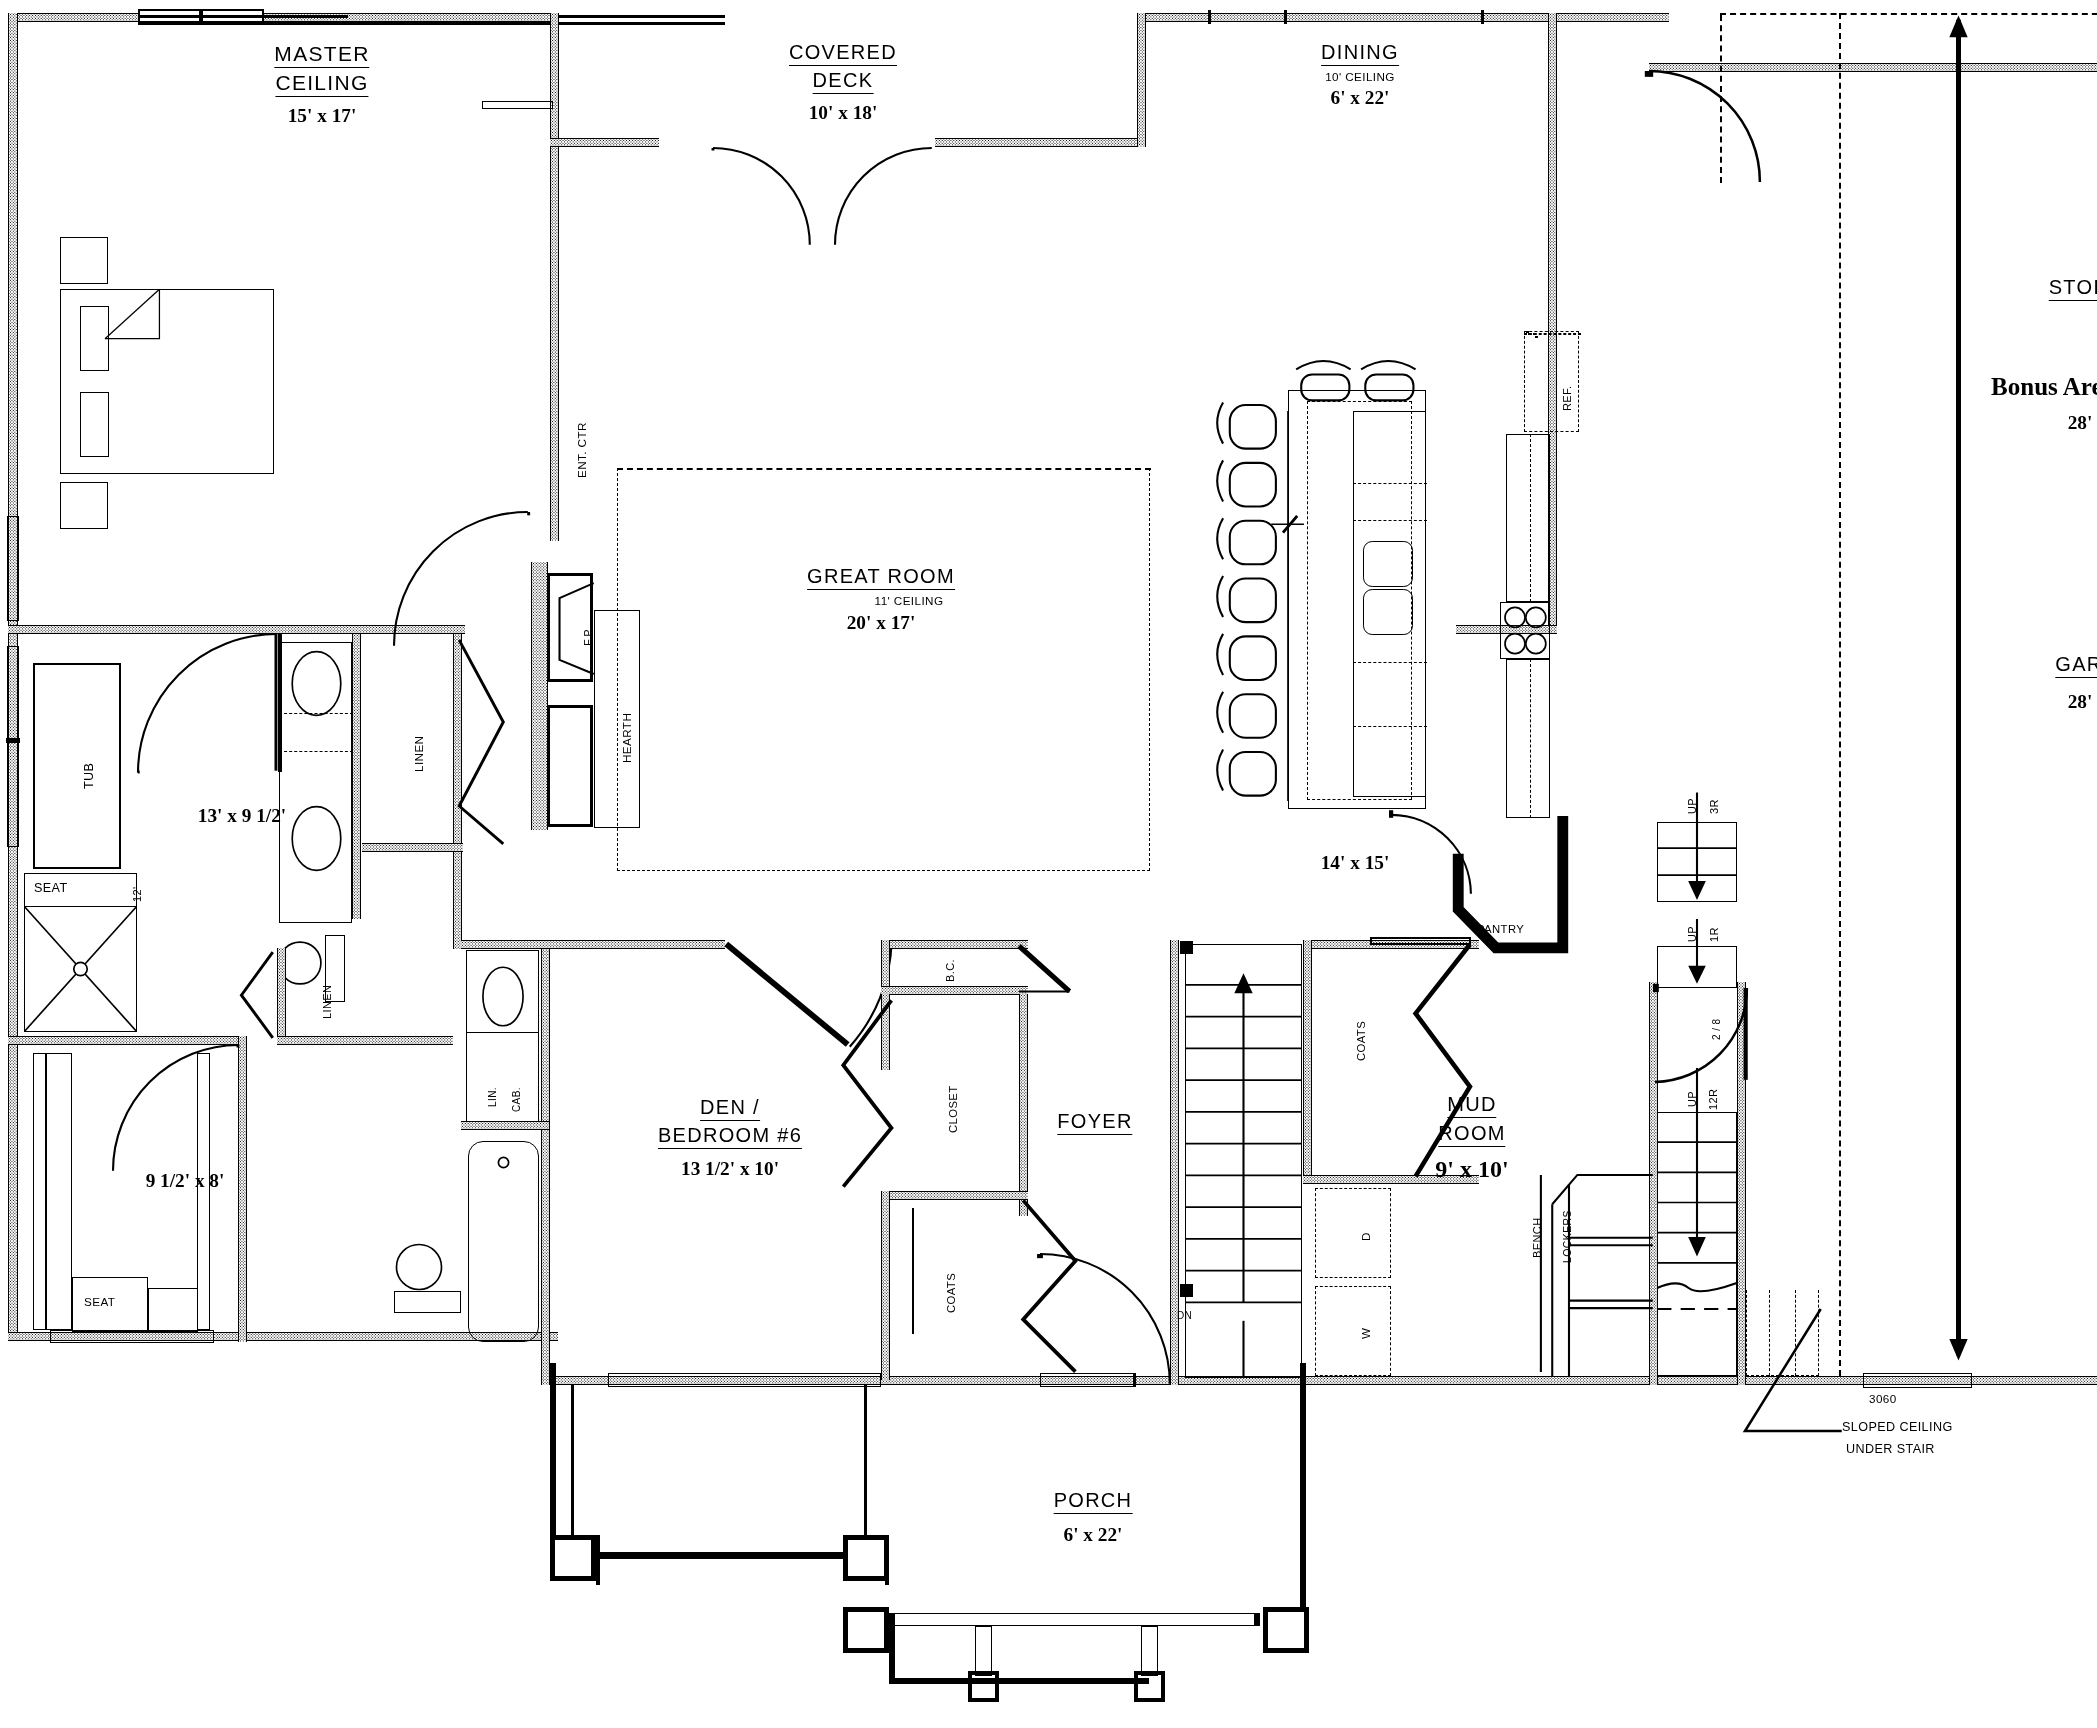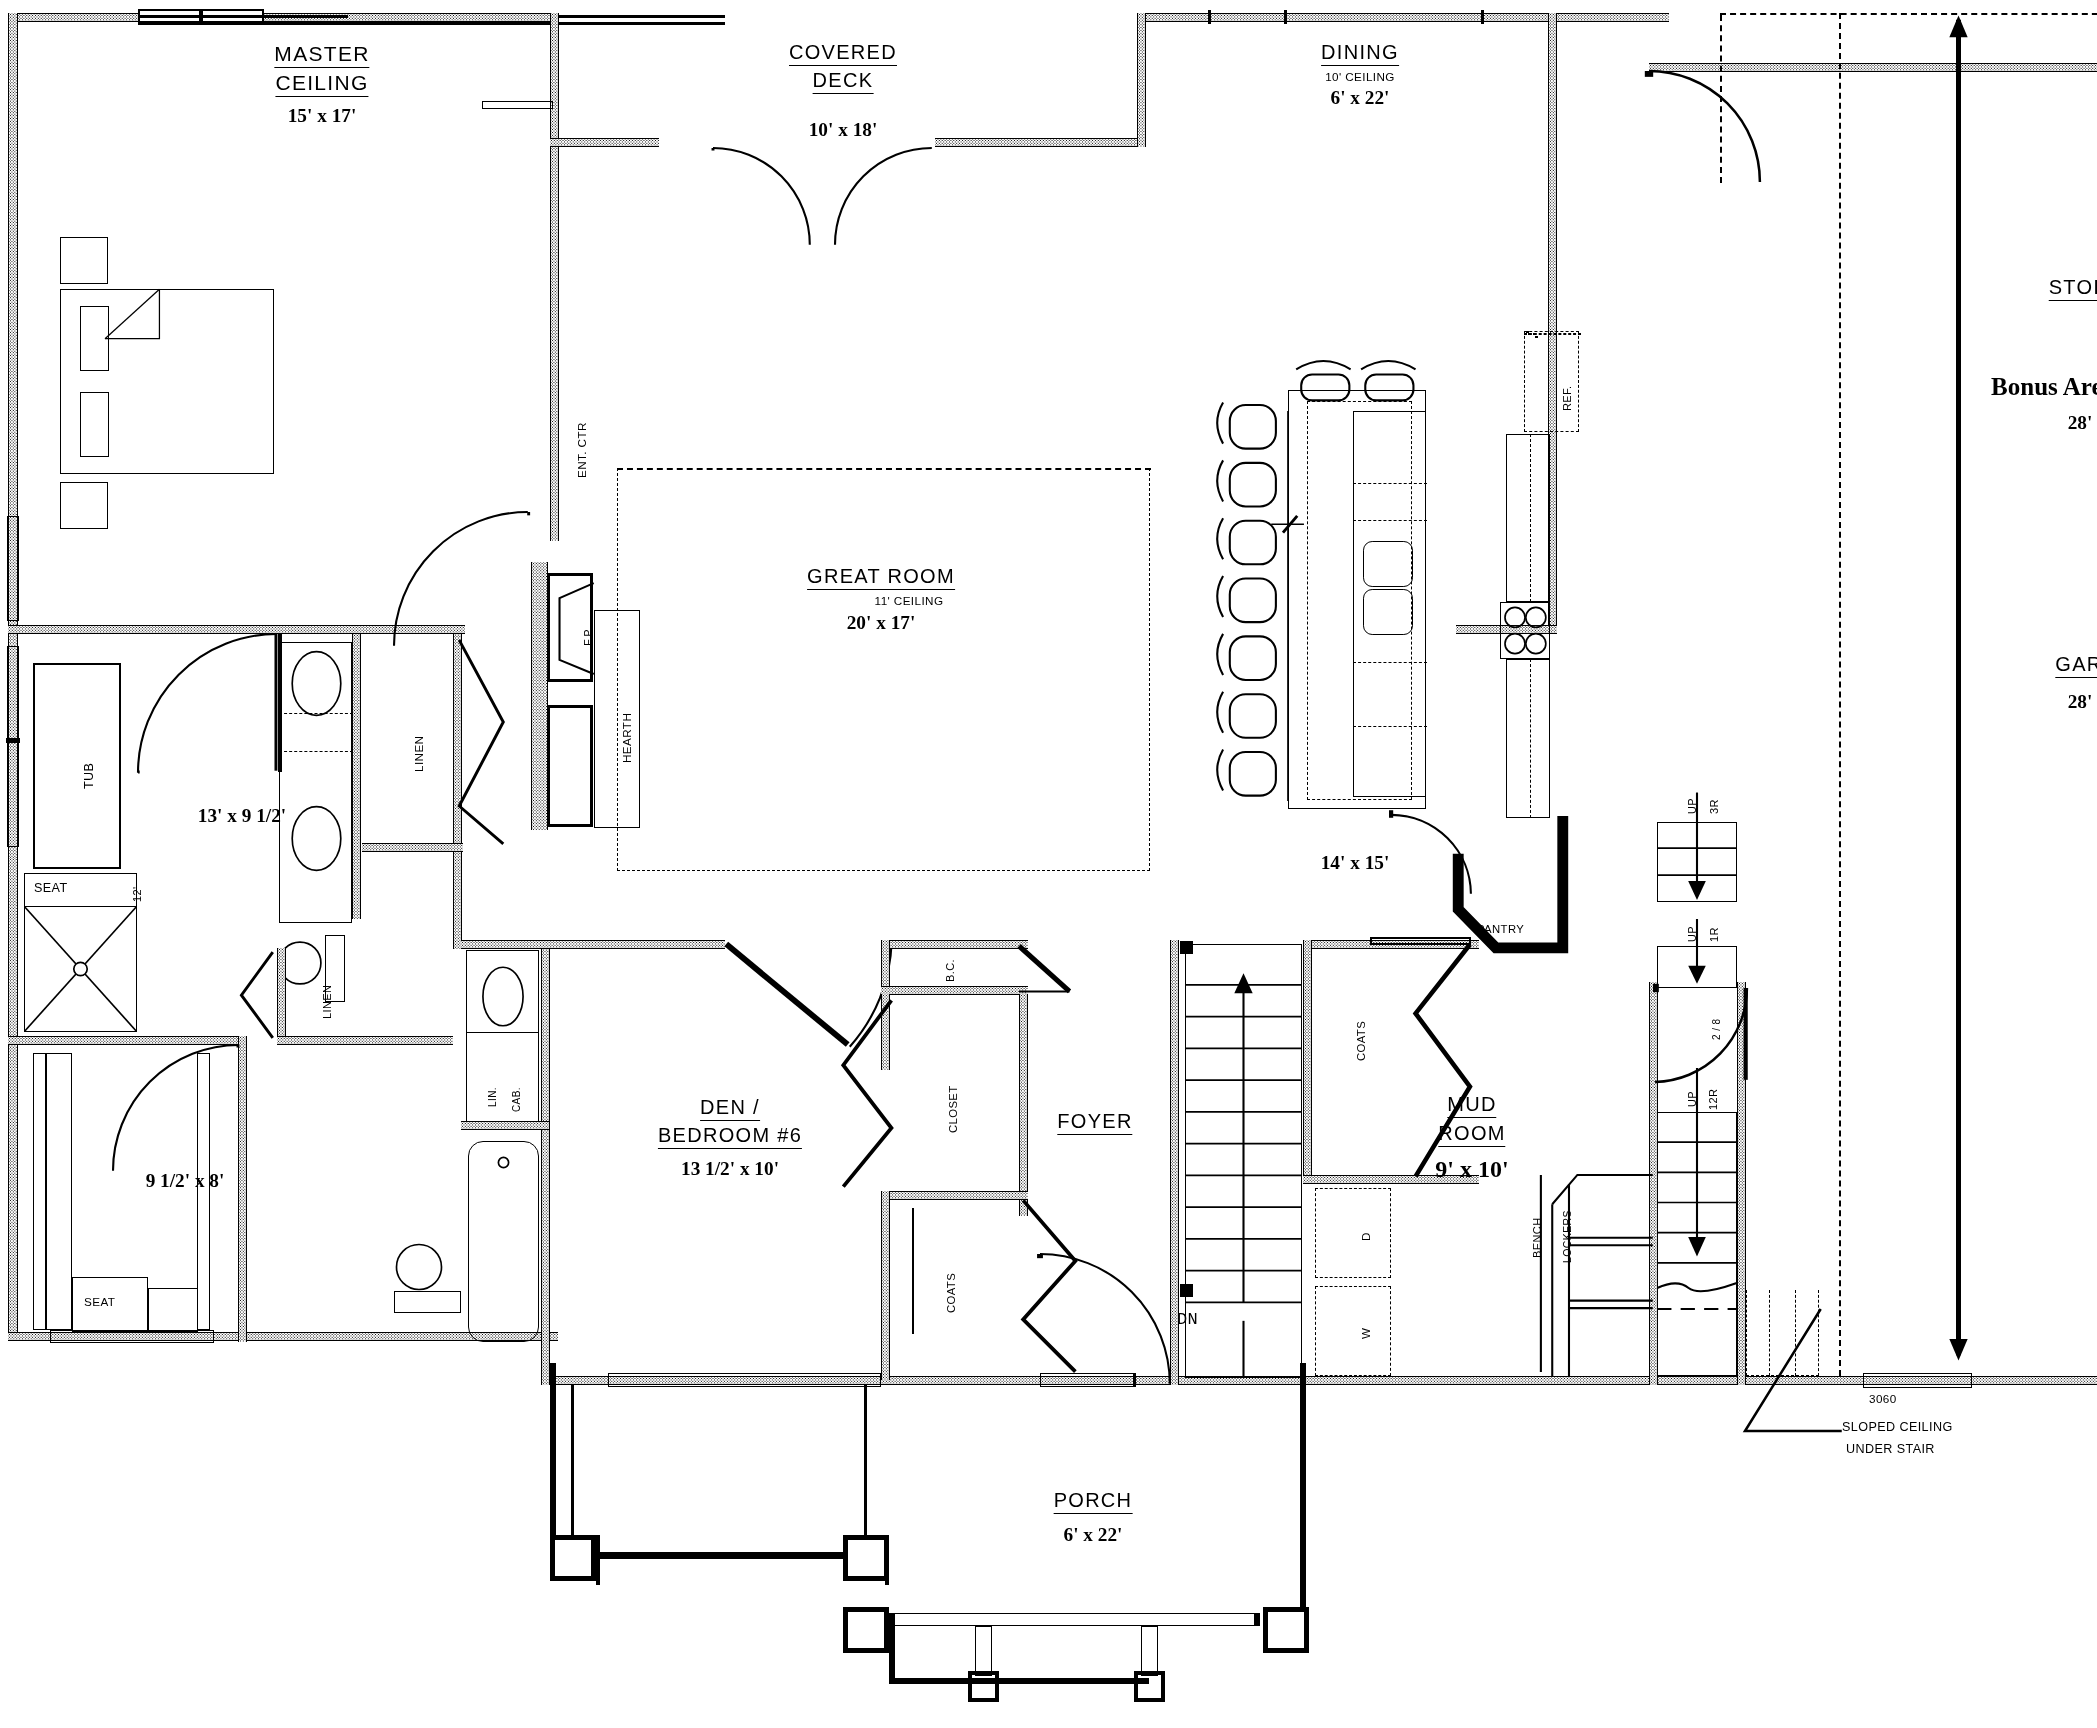--- a/index.html
+++ b/index.html
@@ -404,21 +404,21 @@
       <line x1="0" y1="704" x2="280" y2="704"></line>
       <line x1="0" y1="780" x2="280" y2="780"></line>
       <line x1="0" y1="856" x2="280" y2="856"></line>
     </g>
     <line x1="140" y1="110" x2="140" y2="856" stroke="#000" stroke-width="5"></line>
     <polygon points="140,68 118,116 162,116" fill="#000"></polygon>
     <line x1="140" y1="900" x2="140" y2="1035" stroke="#000" stroke-width="5"></line>
   </svg>
   <div class="w" style="left:1180px;top:941px;width:13.4px;height:13.4px;"></div>
   <div class="w" style="left:1180px;top:1284px;width:13.4px;height:13.4px;"></div>
-  <div class="tag" style="left:1177px;top:1310px;font-size:17px;font-family:Liberation Mono, monospace;">DN</div>
+  <div class="tag" style="left:1177px;top:1310px;font-size:10px;">DN</div>
 
   <div class="hatch" style="left:1303px;top:940px;width:176px;height:9.2px;"></div>
   <div class="hatchv" style="left:1303px;top:940px;width:9.2px;height:243px;"></div>
   <div class="tag tagv" style="left:1355px;top:1061px;font-size:11.3px;transform:rotate(-90deg);">COATS</div>
   <div class="hatch" style="left:1303px;top:1175px;width:176px;height:9.2px;"></div>
   <svg class="svgl" style="left:1355px;top:942px;width:117px;height:239px;" viewBox="0 0 280 570" width="117" height="239">
     <polyline points="275,5 145,170 275,345 145,560" stroke="#000" stroke-width="11" fill="none"></polyline>
   </svg>
   <div class="thin" style="left:1370px;top:937px;width:101px;height:7.6px;border-width:2.1px;"></div>
 
@@ -518,21 +518,21 @@
   <svg class="svgl" style="left:1745px;top:1309px;width:143px;height:143px;" viewBox="0 0 340 340" width="143" height="143">
     <polyline points="180,0 0,290 230,290" stroke="#000" stroke-width="6" fill="none"></polyline>
   </svg>
 
   <div class="rmname" style="left:322px;top:43px;font-size:21px;">MASTER</div>
   <div class="rmname" style="left:322px;top:72px;font-size:21px;">CEILING</div>
   <div class="rmdim" style="left:322px;top:105px;font-size:19.3px;">15' x 17'</div>
 
   <div class="rmname" style="left:843px;top:42px;font-size:20px;">COVERED</div>
   <div class="rmname" style="left:843px;top:70px;font-size:20px;">DECK</div>
-  <div class="rmdim" style="left:843px;top:102px;font-size:19.3px;margin-top:17px;">10' x 18'</div>
+  <div class="rmdim" style="left:843px;top:102px;font-size:19.3px;">10' x 18'</div>
 
   <div class="rmname" style="left:1360px;top:42px;font-size:20px;">DINING</div>
   <div class="rmsub" style="left:1360px;top:70px;font-size:11.7px;">10' CEILING</div>
   <div class="rmdim" style="left:1360px;top:87px;font-size:19.3px;">6' x 22'</div>
 
   <div class="rmname" style="left:881px;top:566px;font-size:20px;">GREAT ROOM</div>
   <div class="rmsub" style="left:881px;top:594px;font-size:11.7px;margin-left:28px;">11' CEILING</div>
   <div class="rmdim" style="left:881px;top:612px;font-size:19.3px;">20' x 17'</div>
 
   <div class="rmdim" style="left:1355px;top:837px;font-size:19.3px;margin-top:15px;">14' x 15'</div>

